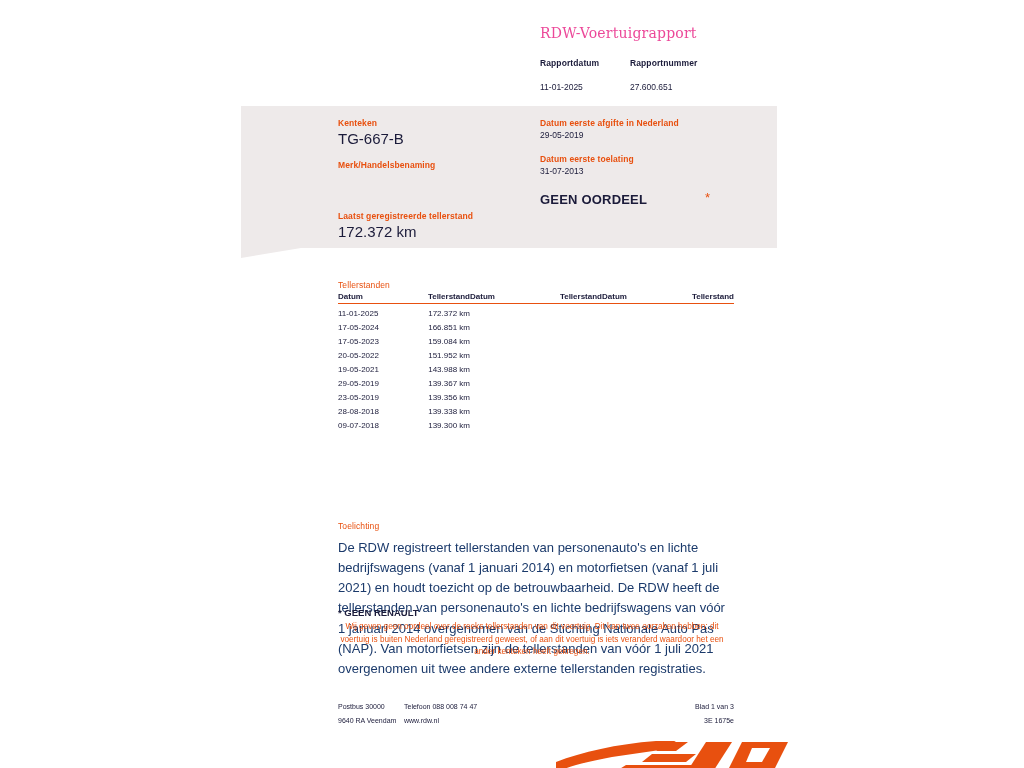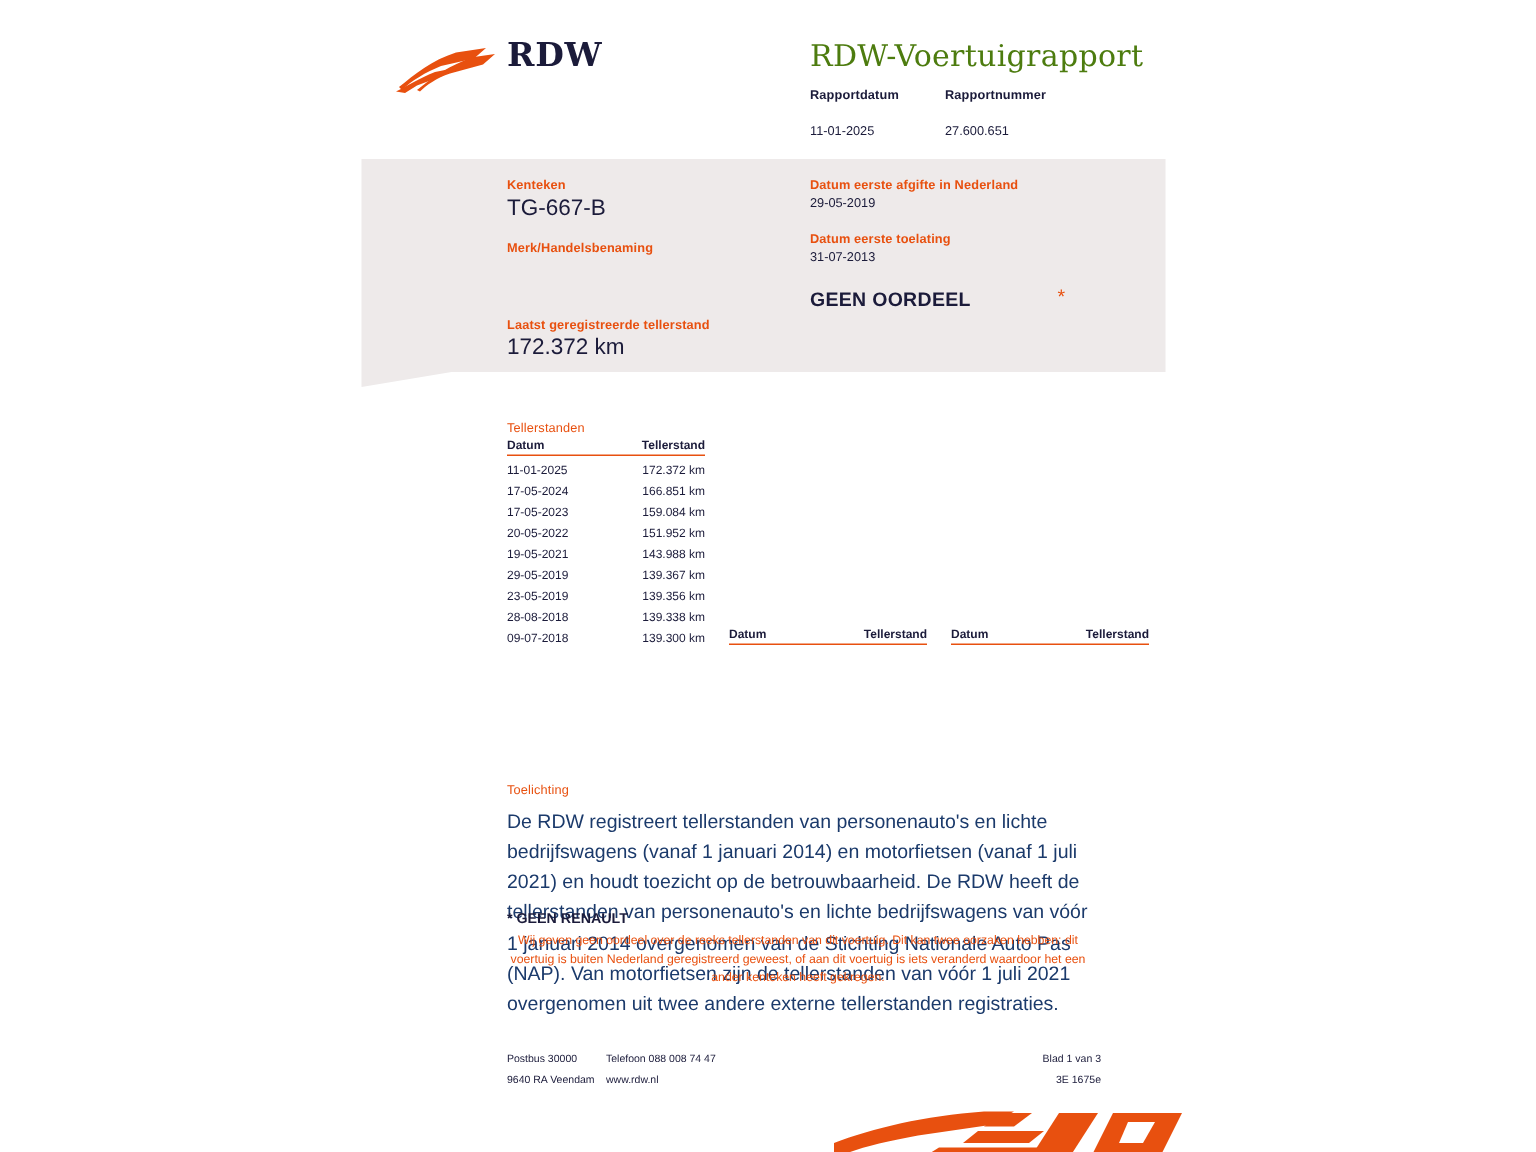--- a/index.html
+++ b/index.html
@@ -45,22 +45,22 @@
     font-weight: bold;
     letter-spacing: 0.5px;
     color: #1b1b3a;
   }
 
   .report-title {
     position: absolute;
     left: 540px;
     top: 25px;
     font-family: "DejaVu Serif", serif;
-    font-size: 20px;
-    color: #4d7c0f;
+    font-size: 14px;
+    color: #ec4899;
     letter-spacing: 0.2px;
   }
   .meta-row {
     position: absolute;
     left: 540px;
     top: 58px;
     display: flex;
     gap: 26px;
   }
   .meta-block { min-width: 64px; }
@@ -157,22 +157,21 @@
   .tellers-title { left: 338px; top: 280px; }
 
   .table-wrap {
     position: absolute;
     left: 338px;
     top: 292px;
     width: 396px;
   }
   .tbl-cols {
     display: flex;
-    gap: 16px;
-    align-items: flex-end;
+    gap: 0;
   }
   .tbl-col {
     width: 132px;
   }
   .tbl-head {
     display: flex;
     border-bottom: 1px solid #e8500f;
     padding-bottom: 2px;
   }
   .tbl-head .th {
@@ -247,28 +246,20 @@
     width: 232px;
     height: 30px;
     overflow: hidden;
   }
 </style>
 </head>
 <body>
 
 <div class="page">
 
-  <div class="logo-wrap">
-    <svg class="logo-mark" viewBox="0 0 66 34">
-      <path d="M2 28 C12 20 24 10 40 5 L60 2 L52 9 L30 14 C20 18 10 24 4 30 Z" fill="#e8500f"></path>
-      <path d="M14 30 C24 22 36 13 52 8 L66 6 L58 13 L36 19 C27 22 20 27 16 31 Z" fill="#e8500f"></path>
-      <path d="M0 31 C8 27 16 22 26 18 L36 16 L30 21 L14 27 L6 32 Z" fill="#e8500f"></path>
-    </svg>
-    <div class="logo-text">RDW</div>
-  </div>
 
   <div class="report-title">RDW-Voertuigrapport</div>
 
   <div class="meta-row">
     <div class="meta-block">
       <div class="meta-label">Rapportdatum</div>
       <div class="meta-value">11-01-2025</div>
     </div>
     <div class="meta-block">
       <div class="meta-label">Rapportnummer</div>

